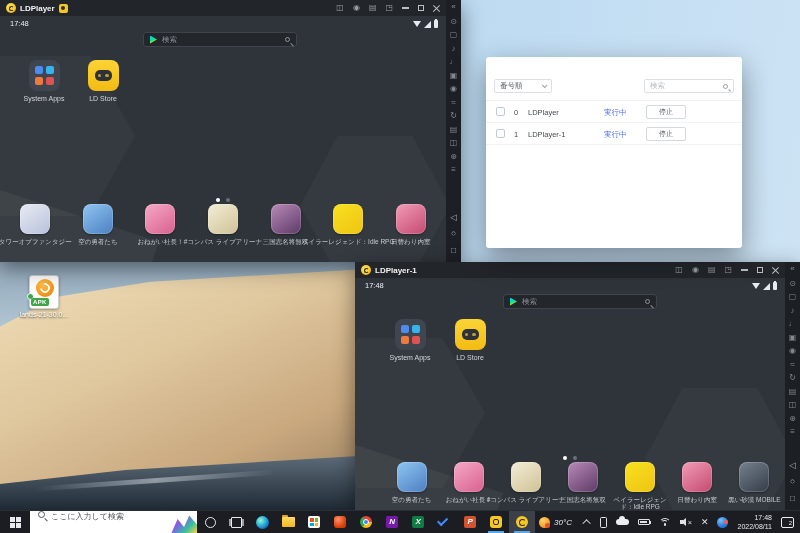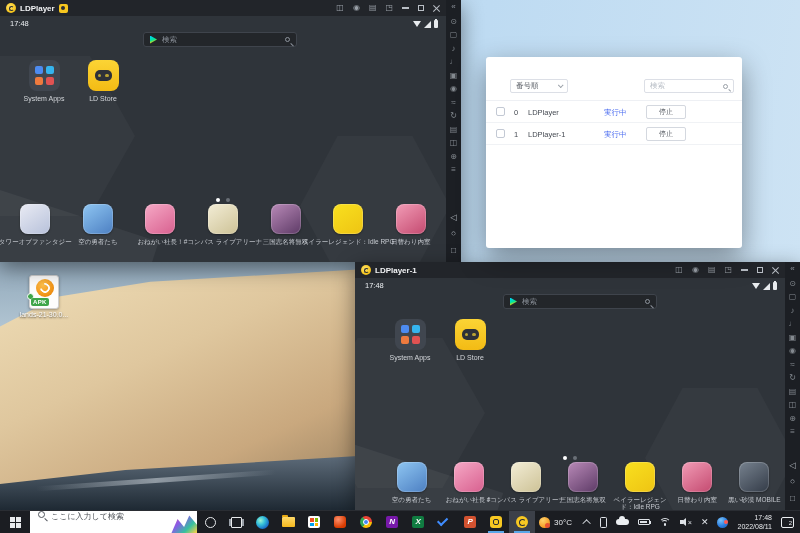--- a/index.html
+++ b/index.html
@@ -117,21 +117,21 @@
     background:#fff;border-radius:3px;box-shadow:0 10px 28px rgba(0,0,0,.4);overflow:hidden;}
   .mgr-titlebar{position:absolute;left:0;top:0;right:0;height:17px;background:#2a2d34;
     display:flex;align-items:center;padding:0 8px;gap:5px;}
   .mgr-logo{width:10px;height:10px;border-radius:2px;background:#f8c822;position:relative;}
   .mgr-logo::after{content:'';position:absolute;inset:2.5px;border-radius:50%;border:1.5px solid #2b2e33;border-right-color:transparent;}
   .mgr-title{font-size:8px;color:#e8e9ec;white-space:nowrap;}
   .mgr-ctls{margin-left:auto;display:flex;align-items:center;gap:12px;}
   .mgr-toolbar{position:absolute;left:0;top:22px;right:0;height:22px;padding:0 8px;
     display:flex;align-items:flex-start;justify-content:space-between;border-bottom:1px solid #eef0f4;}
   .mgr-select{width:58px;height:14px;border:1px solid #dcdfe6;border-radius:2px;background:#fff;
-    display:flex;align-items:center;padding:0 5px;font-size:7.5px;color:#5a5f66;margin-left:16px;}
+    display:flex;align-items:center;padding:0 5px;font-size:7.5px;color:#5a5f66;}
   .chev{margin-left:auto;width:4px;height:4px;border-right:1px solid #9aa0a8;border-bottom:1px solid #9aa0a8;
     transform:rotate(45deg) translateY(-1px);}
   .mgr-search{width:90px;height:14px;border:1px solid #dcdfe6;border-radius:2px;background:#fff;
     display:flex;align-items:center;padding:0 5px;font-size:7.5px;color:#b6bcc4;}
   .mag-g{margin-left:auto;width:5px;height:5px;border:1px solid #9aa0a8;border-radius:50%;position:relative;}
   .mag-g::after{content:'';position:absolute;left:4.5px;top:4.5px;width:3px;height:1px;background:#9aa0a8;
     transform:rotate(45deg);transform-origin:0 0;}
   .mgr-row{position:absolute;left:0;right:0;height:22px;border-bottom:1px solid #f0f2f5;}
   .row0{top:44px;} .row1{top:66px;}
   .cb{position:absolute;width:9px;height:9px;border:1px solid #c3c9d4;border-radius:2px;background:#fff;}
@@ -187,21 +187,21 @@
   .ico-sq{width:12px;height:12px;border-radius:2px;color:#fff;font-size:8px;font-weight:bold;
     display:flex;align-items:center;justify-content:center;line-height:1;}
   .onenote{background:#7719aa;} .excel{background:#107c41;} .ppt{background:#d35230;}
   .ico-check{width:10px;height:6px;border-left:2.5px solid #3f8cff;border-bottom:2.5px solid #3f8cff;
     transform:rotate(-45deg) translateY(-2px);}
   .ico-ldm{width:12px;height:12px;border-radius:3px;background:#f8c822;position:relative;}
   .ico-ldm::after{content:'';position:absolute;inset:3px;border:1.5px solid #2b2e33;border-radius:2px;}
   .ico-ldp{width:12px;height:12px;border-radius:50%;background:#f8c822;position:relative;}
   .ico-ldp::after{content:'';position:absolute;inset:2.5px;border-radius:50%;border:1.8px solid #2b2e33;border-right-color:transparent;}
   .tb-tray{margin-left:auto;display:flex;align-items:center;gap:9px;padding-right:6px;}
-  .tb-weather{display:flex;align-items:center;gap:4px;padding:0 4px;}
+  .tb-weather{display:flex;align-items:center;gap:4px;padding:0 4px;font-style:italic;}
   .sun{width:11px;height:11px;border-radius:50%;background:radial-gradient(circle at 35% 30%,#ffd36b,#f59a23 70%);position:relative;}
   .sun::after{content:'';position:absolute;right:0;bottom:0;width:5px;height:5px;border-radius:50%;background:#e85030;}
   .tb-weather span{font-size:8px;color:#e8eaed;}
   .tray-txt{font-size:9px;color:#dfe3e8;line-height:1;}
   .chev-up{width:6px;height:6px;border-left:1.5px solid #cfd3d8;border-top:1.5px solid #cfd3d8;
     transform:rotate(45deg) translateY(2px);}
   .ico-phone{width:7px;height:11px;border:1.2px solid #dfe3e8;border-radius:1.5px;}
   .ico-cloud{width:13px;height:6px;background:#eceff2;border-radius:4px;position:relative;}
   .ico-cloud::before{content:'';position:absolute;left:3px;top:-3px;width:6px;height:6px;border-radius:50%;background:#eceff2;}
   .ico-batt{width:12px;height:6px;border:1px solid #dfe3e8;border-radius:1px;position:relative;}

